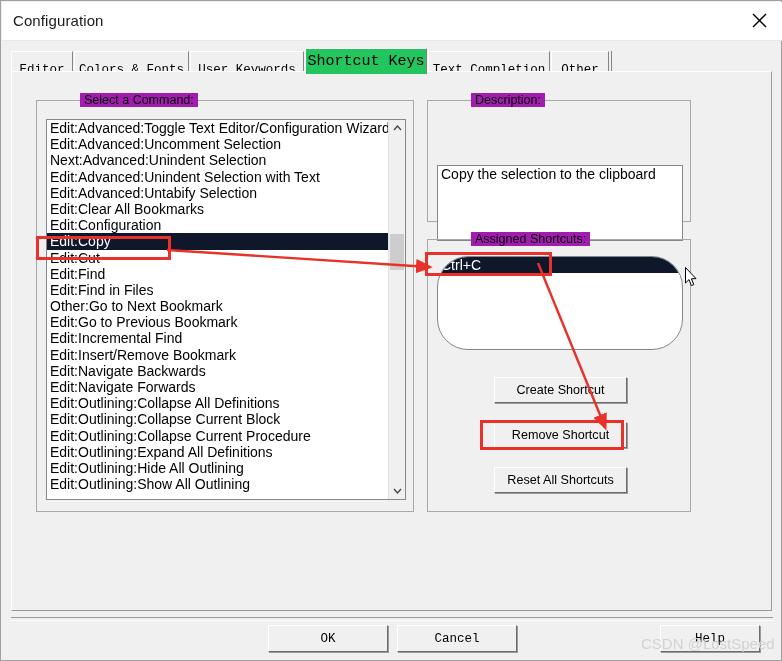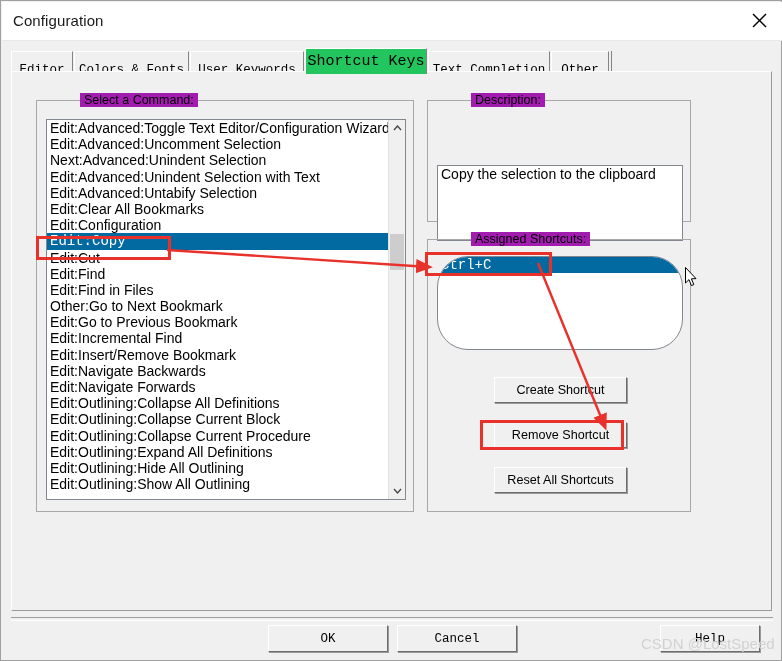--- a/index.html
+++ b/index.html
@@ -139,23 +139,22 @@
     height: 16.2px;
     line-height: 16.2px;
     padding-left: 3px;
     font-size: 14px;
     color: #000;
     white-space: nowrap;
     font-family: "Liberation Sans", sans-serif;
     cursor: default;
   }
   .listitem.selected {
-    background: #0369a1;
+    background: #0f172a;
     color: #ffffff;
-    font-family: Liberation Mono, monospace;
   }
 
   
   .vscroll {
     position: absolute;
     right: 0px; top: 0px;
     width: 16px;
     bottom: 0px;
     background: #f0f0f0;
     border-left: 1px solid #e0e0e0;

